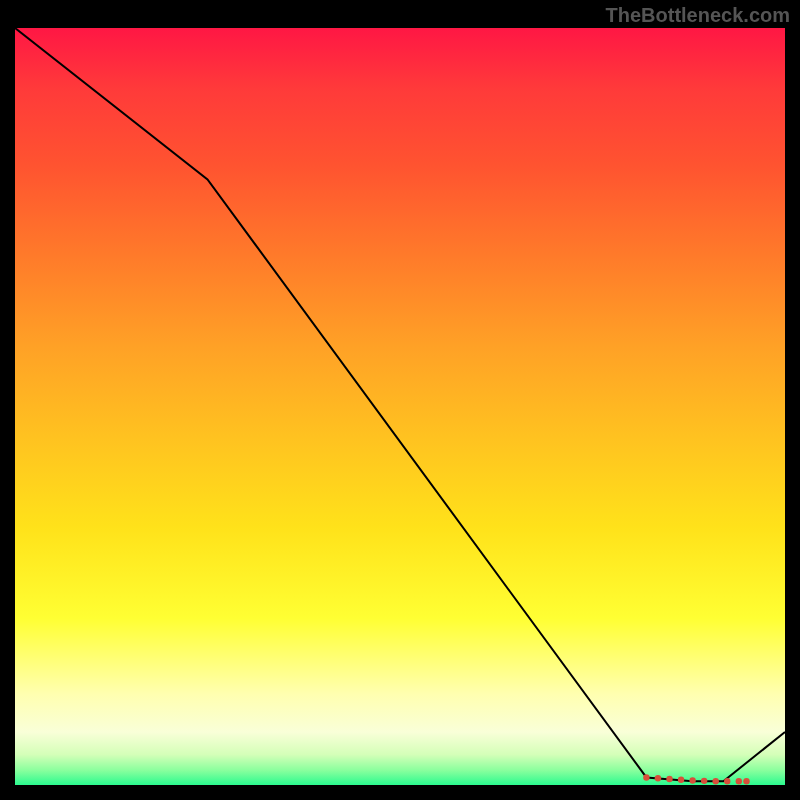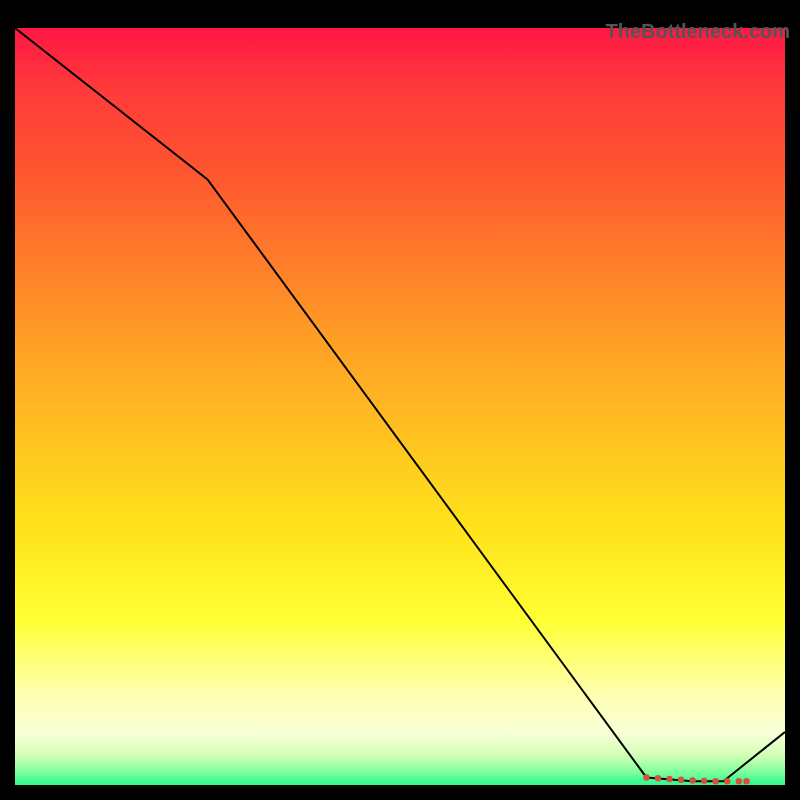--- a/index.html
+++ b/index.html
@@ -6,21 +6,21 @@
   body {
     width: 800px;
     height: 800px;
     background: #000;
     position: relative;
     font-family: Arial, sans-serif;
     overflow: hidden;
   }
   .watermark {
     position: absolute;
-    top: 20px;
+    top: 4px;
     right: 10px;
     color: #555;
     font-size: 20px;
     font-weight: bold;
     z-index: 10;
   }
   .plot-area {
     position: absolute;
     left: 15px;
     top: 28px;

